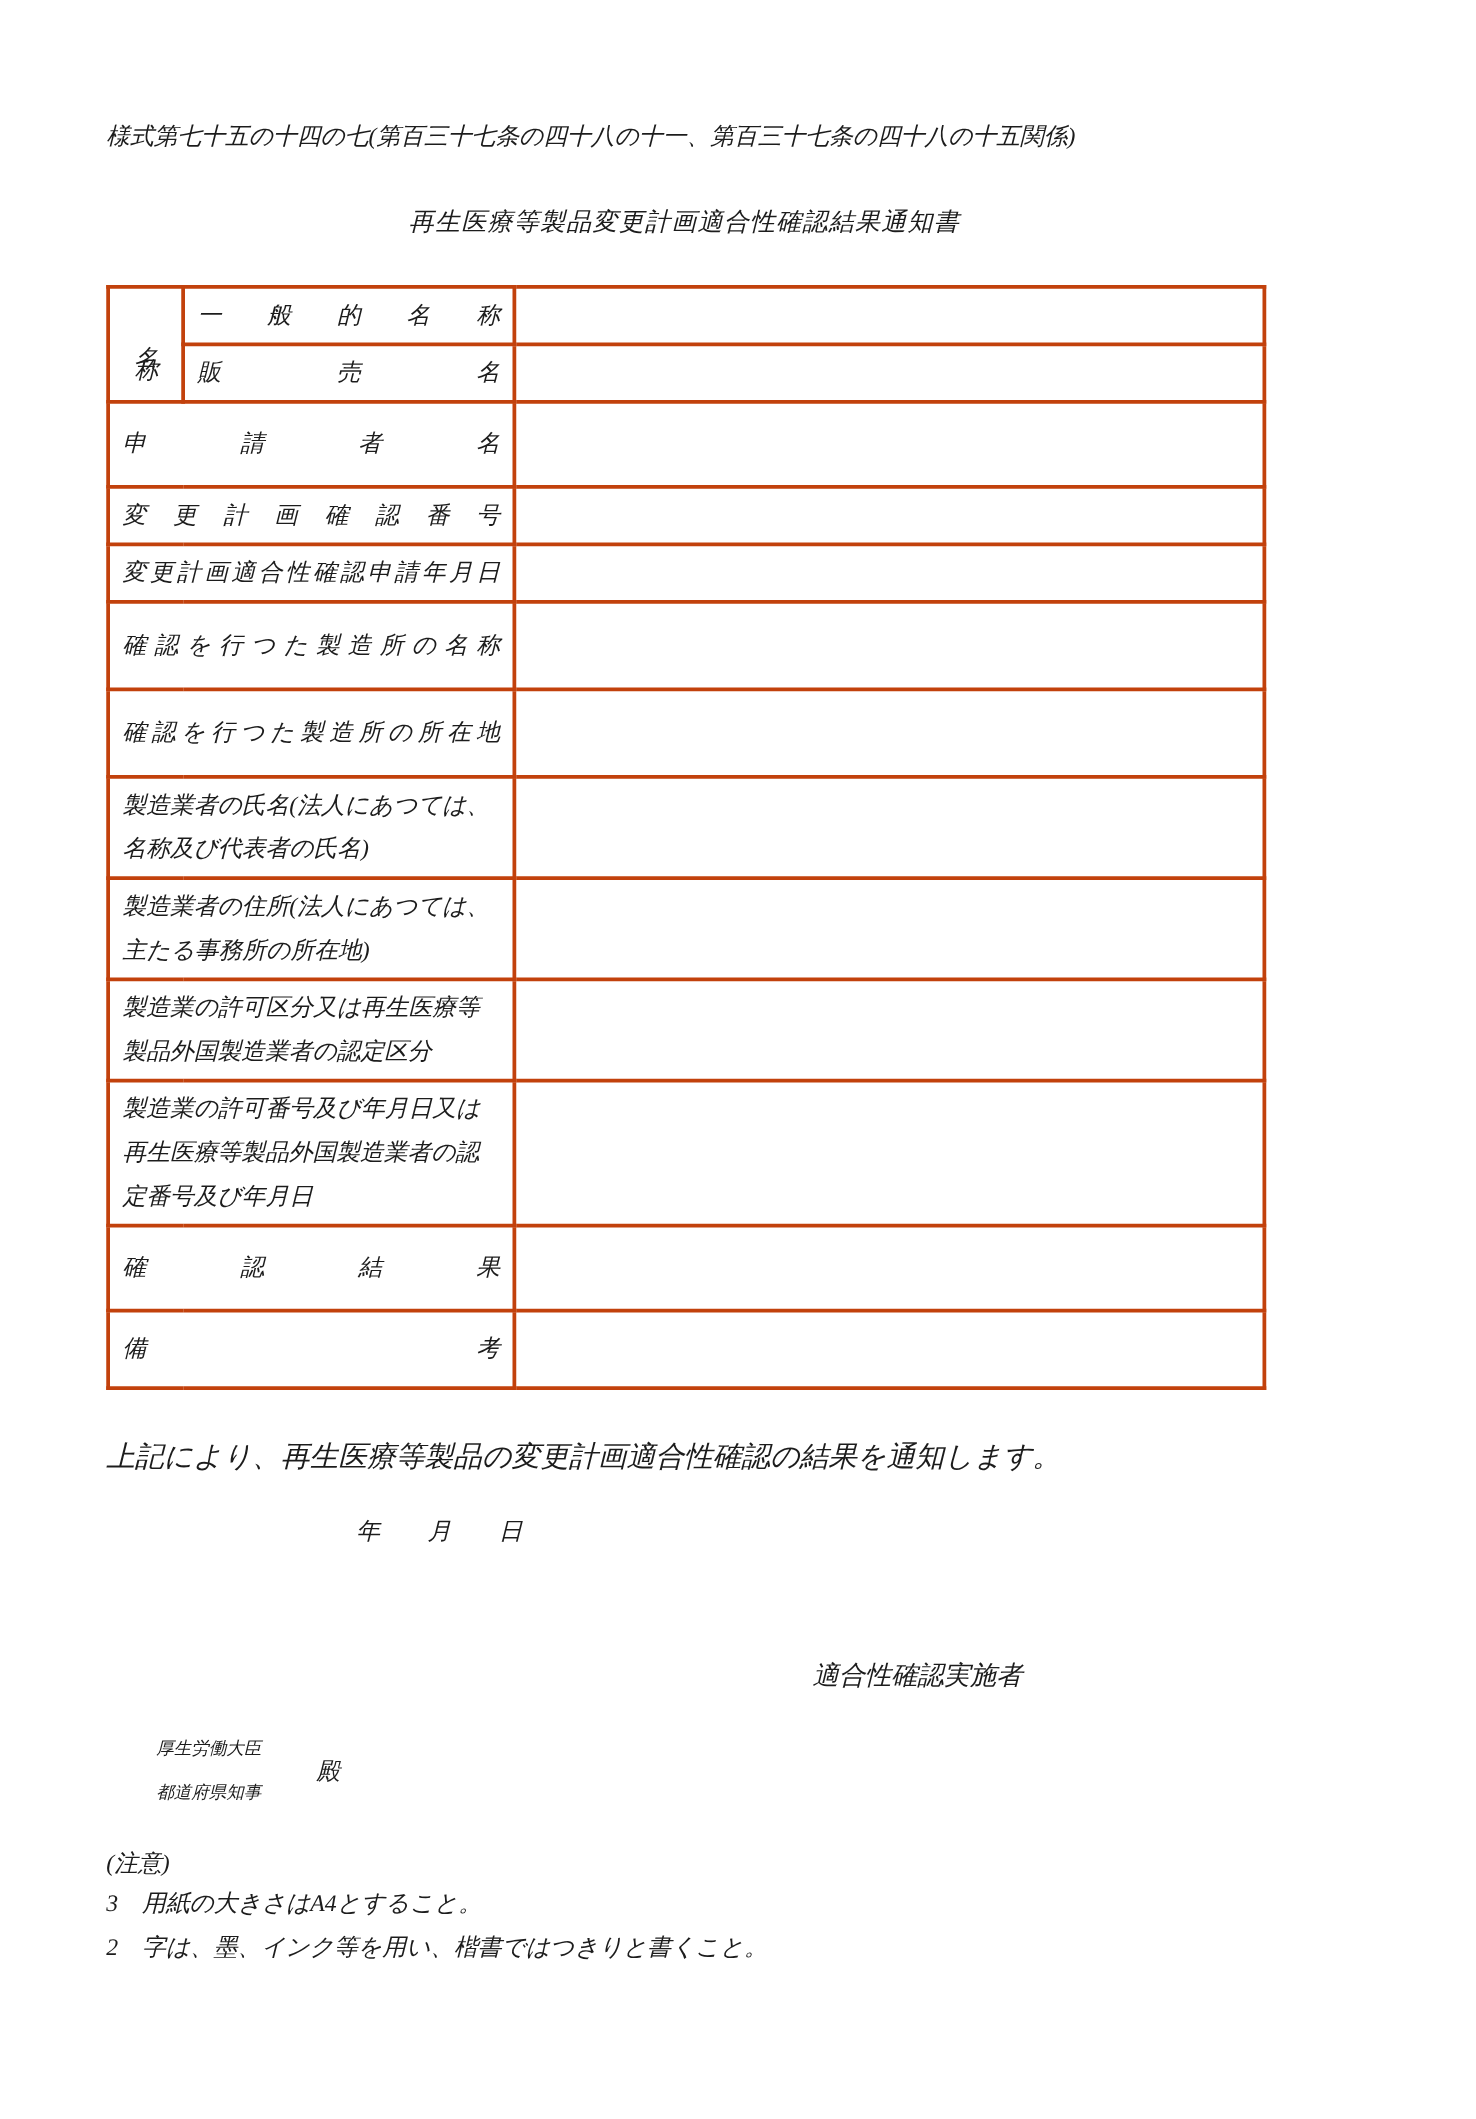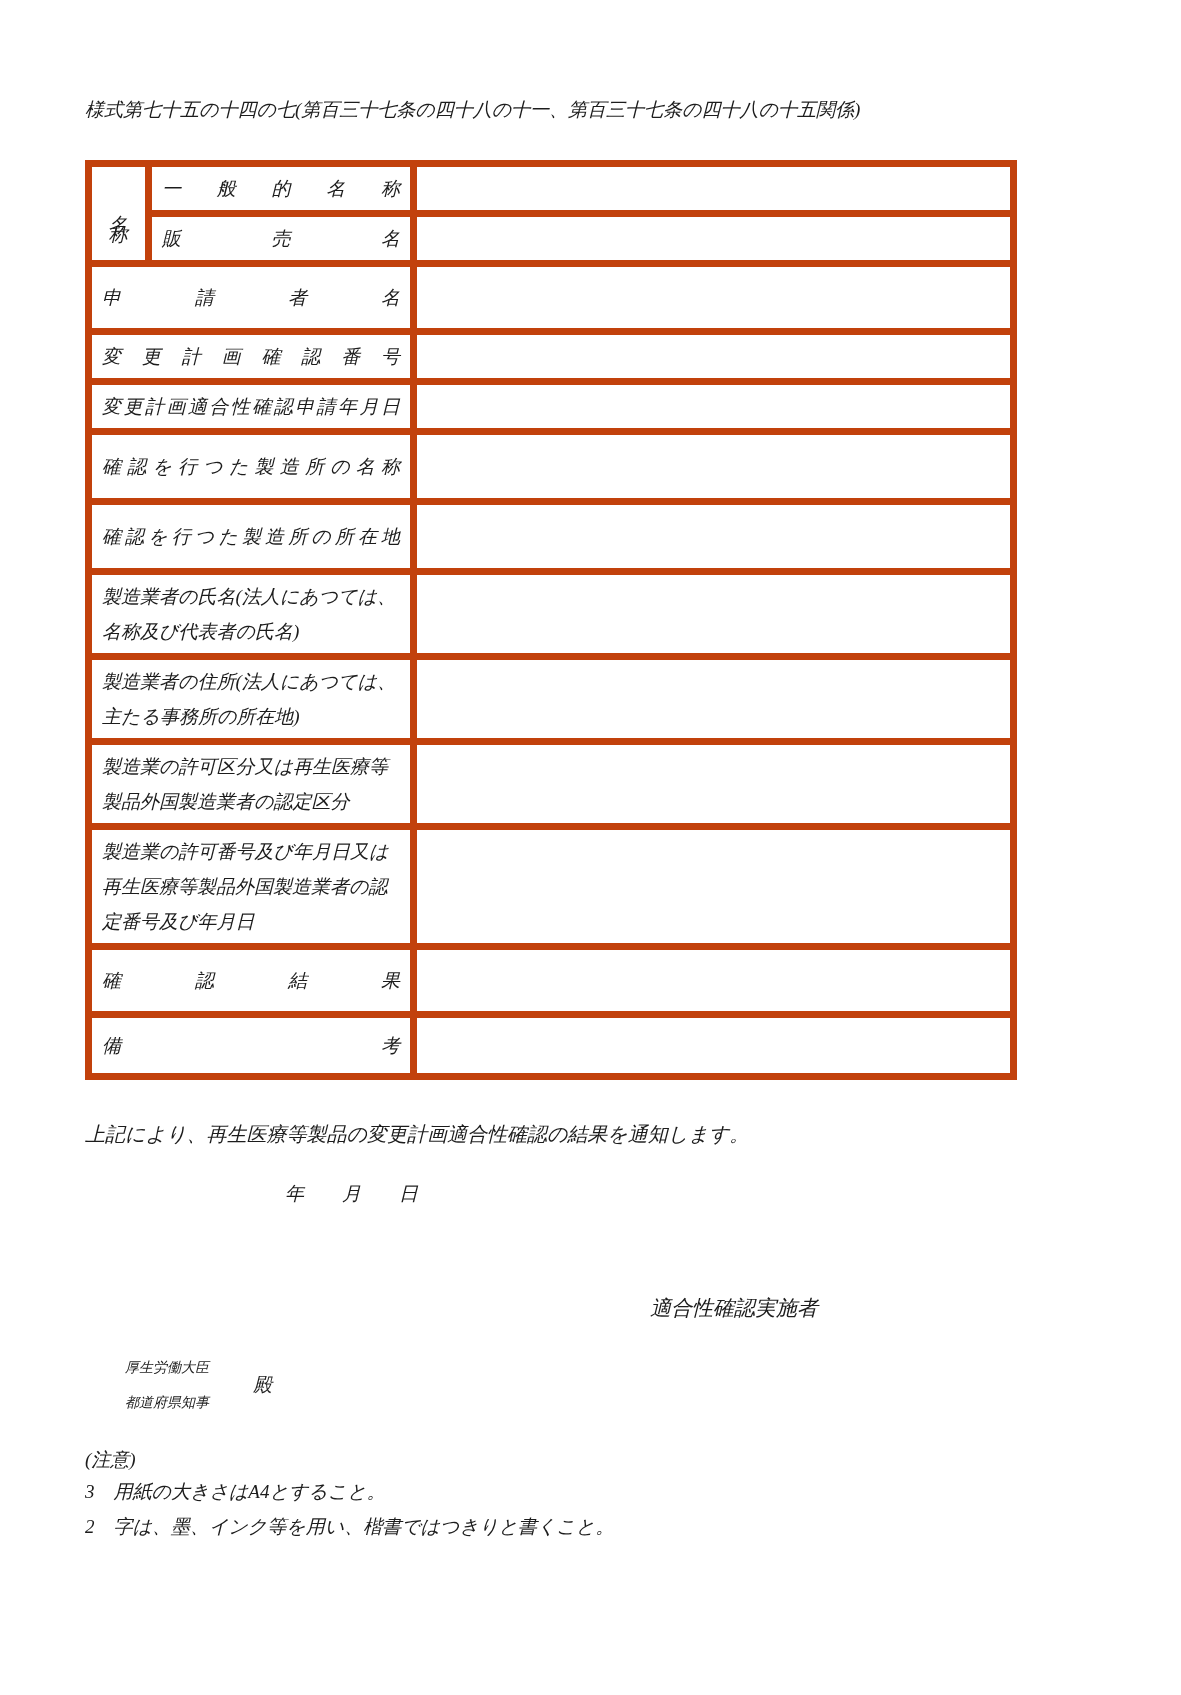--- a/index.html
+++ b/index.html
@@ -31,21 +31,21 @@
     letter-spacing: 1px;
   }
 
   table.form-table {
     margin-top: 36px;
     border-collapse: collapse;
     width: 925px;
     table-layout: fixed;
   }
   table.form-table td {
-    border: 7px solid #c2410c;
+    border: 3px solid #c2410c;
     font-size: 19px;
     vertical-align: middle;
     line-height: 35px;
   }
   col.c-name { width: 60px; }
   col.c-sublabel { width: 265px; }
   col.c-value { width: 600px; }
 
   td.name-cell { text-align: center; }
   .vtext {
@@ -65,21 +65,21 @@
   tr.h68 { height: 68px; }
   tr.h34 { height: 34px; }
   tr.h35 { height: 35px; }
   tr.h70 { height: 70px; }
   tr.h72 { height: 72px; }
   tr.h100 { height: 100px; }
   tr.h62 { height: 62px; }
 
   .notice-sentence {
     margin-top: 40px;
-    font-size: 20px;
+    font-size: 23px;
     line-height: 28px;
   }
   .date-line {
     margin-top: 32px;
     margin-left: 200px;
     font-size: 19px;
     line-height: 28px;
   }
   .confirmer {
     margin-top: 86px;
@@ -107,20 +107,21 @@
   }
 </style>
 </head>
 <body>
 
 <div class="page">
   <div class="content">
 
     <div class="form-number">様式第七十五の十四の七(第百三十七条の四十八の十一、第百三十七条の四十八の十五関係)</div>
 
+    <div class="doc-title">再生医療等製品変更計画適合性確認結果通知書</div>
 
     <table class="form-table">
       <colgroup>
           <col class="c-name">
           <col class="c-sublabel">
           <col class="c-value">
         </colgroup>
 
       <tbody>
           <tr class="h37">

